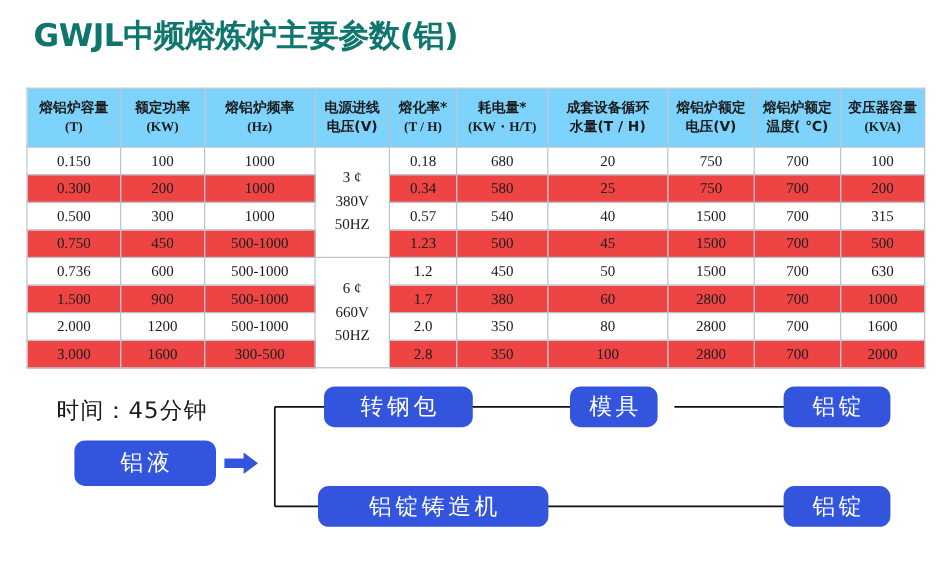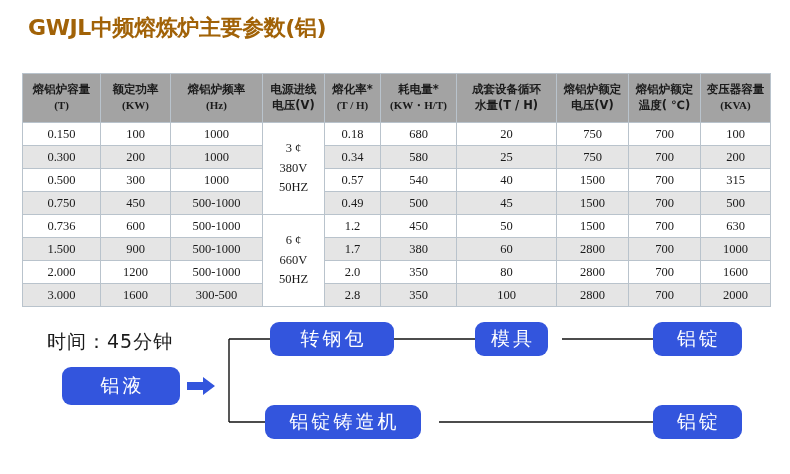--- a/index.html
+++ b/index.html
@@ -12,23 +12,23 @@
     background: #ffffff;
     font-family: "Liberation Sans", "DejaVu Sans", sans-serif;
     overflow: hidden;
     position: relative;
   }
 
   
   #header { position: absolute; left: 28px; top: 14px; }
   #main-title {
     font-family: "DejaVu Sans", "Liberation Sans", sans-serif;
-    font-size: 22px;
+    font-size: 26px;
     font-weight: bold;
-    color: #a16207;
+    color: #0f766e;
     letter-spacing: -0.4px;
     white-space: nowrap;
     line-height: 1.25;
   }
   #sub-title {
     font-family: "Liberation Serif", "DejaVu Serif", serif;
     font-size: 13px;
     color: #3a3a3a;
     white-space: nowrap;
     margin-top: 5px;
@@ -46,42 +46,42 @@
     width: 100%;
     table-layout: fixed;
     border: 1px solid #b9c3cc;
   }
   table.spec th, table.spec td {
     border: 1px solid #b9c3cc;
     text-align: center;
     vertical-align: middle;
   }
   table.spec thead th {
-    background: #a3a3a3;
+    background: #7dd3fc;
     height: 44px;
     padding: 2px 1px;
     font-weight: bold;
     font-size: 11.5px;
     color: #1a1a1a;
     line-height: 1.35;
     font-family: "DejaVu Sans", "Liberation Sans", sans-serif;
   }
   table.spec thead th .unit {
     font-weight: bold;
     font-family: "Liberation Serif", "DejaVu Serif", serif;
     font-size: 11px;
   }
   table.spec tbody td {
     height: 20px;
     font-family: "Liberation Serif", "DejaVu Serif", serif;
     font-size: 12.5px;
     color: #1a1a1a;
     background: #ffffff;
   }
-  table.spec tbody tr.alt td { background: #e5e5e5; margin-left: 42px; }
+  table.spec tbody tr.alt td { background: #ef4444; margin-left: 42px; }
   table.spec tbody td.volt {
     background: #ffffff !important;
     font-size: 12.5px;
     line-height: 1.55;
   }
 
   
   #flow { position: absolute; left: 0; top: 296px; width: 790px; height: 178px; text-align: center; }
   #flow-svg { position: absolute; left: 0; top: 0; }
   .node {
@@ -107,21 +107,21 @@
     font-family: "DejaVu Sans", "Liberation Sans", sans-serif;
     font-size: 19px;
     color: #1a1a1a;
     letter-spacing: 1px;
     white-space: nowrap;
   }
   #node-molten { left: 62px;  top: 71px;  width: 118px; height: 38px; }
   #node-ladle  { left: 270px; top: 26px;  width: 124px; height: 34px; }
   #node-mold   { left: 475px; top: 26px;  width: 73px;  height: 34px; }
   #node-ingot1 { left: 653px; top: 26px;  width: 89px;  height: 34px; }
-  #node-caster { left: 265px; top: 109px; width: 156px; height: 34px; }
+  #node-caster { left: 265px; top: 109px; width: 192px; height: 34px; }
   #node-ingot2 { left: 653px; top: 109px; width: 89px;  height: 34px; }
 </style>
 </head>
 <body>
 
 <div id="header">
   <div id="main-title">GWJL中频熔炼炉主要参数(铝)</div>
 </div>
 
 <div id="spec-table-wrap">
@@ -214,21 +214,21 @@
           <td>540</td>
           <td>40</td>
           <td>1500</td>
           <td>700</td>
           <td>315</td>
         </tr>
         <tr class="alt">
           <td>0.750</td>
           <td>450</td>
           <td>500-1000</td>
-          <td>0.49</td>
+          <td>1.23</td>
           <td>500</td>
           <td>45</td>
           <td>1500</td>
           <td>700</td>
           <td>500</td>
         </tr>
         <tr>
           <td>0.736</td>
           <td>600</td>
           <td>500-1000</td>

